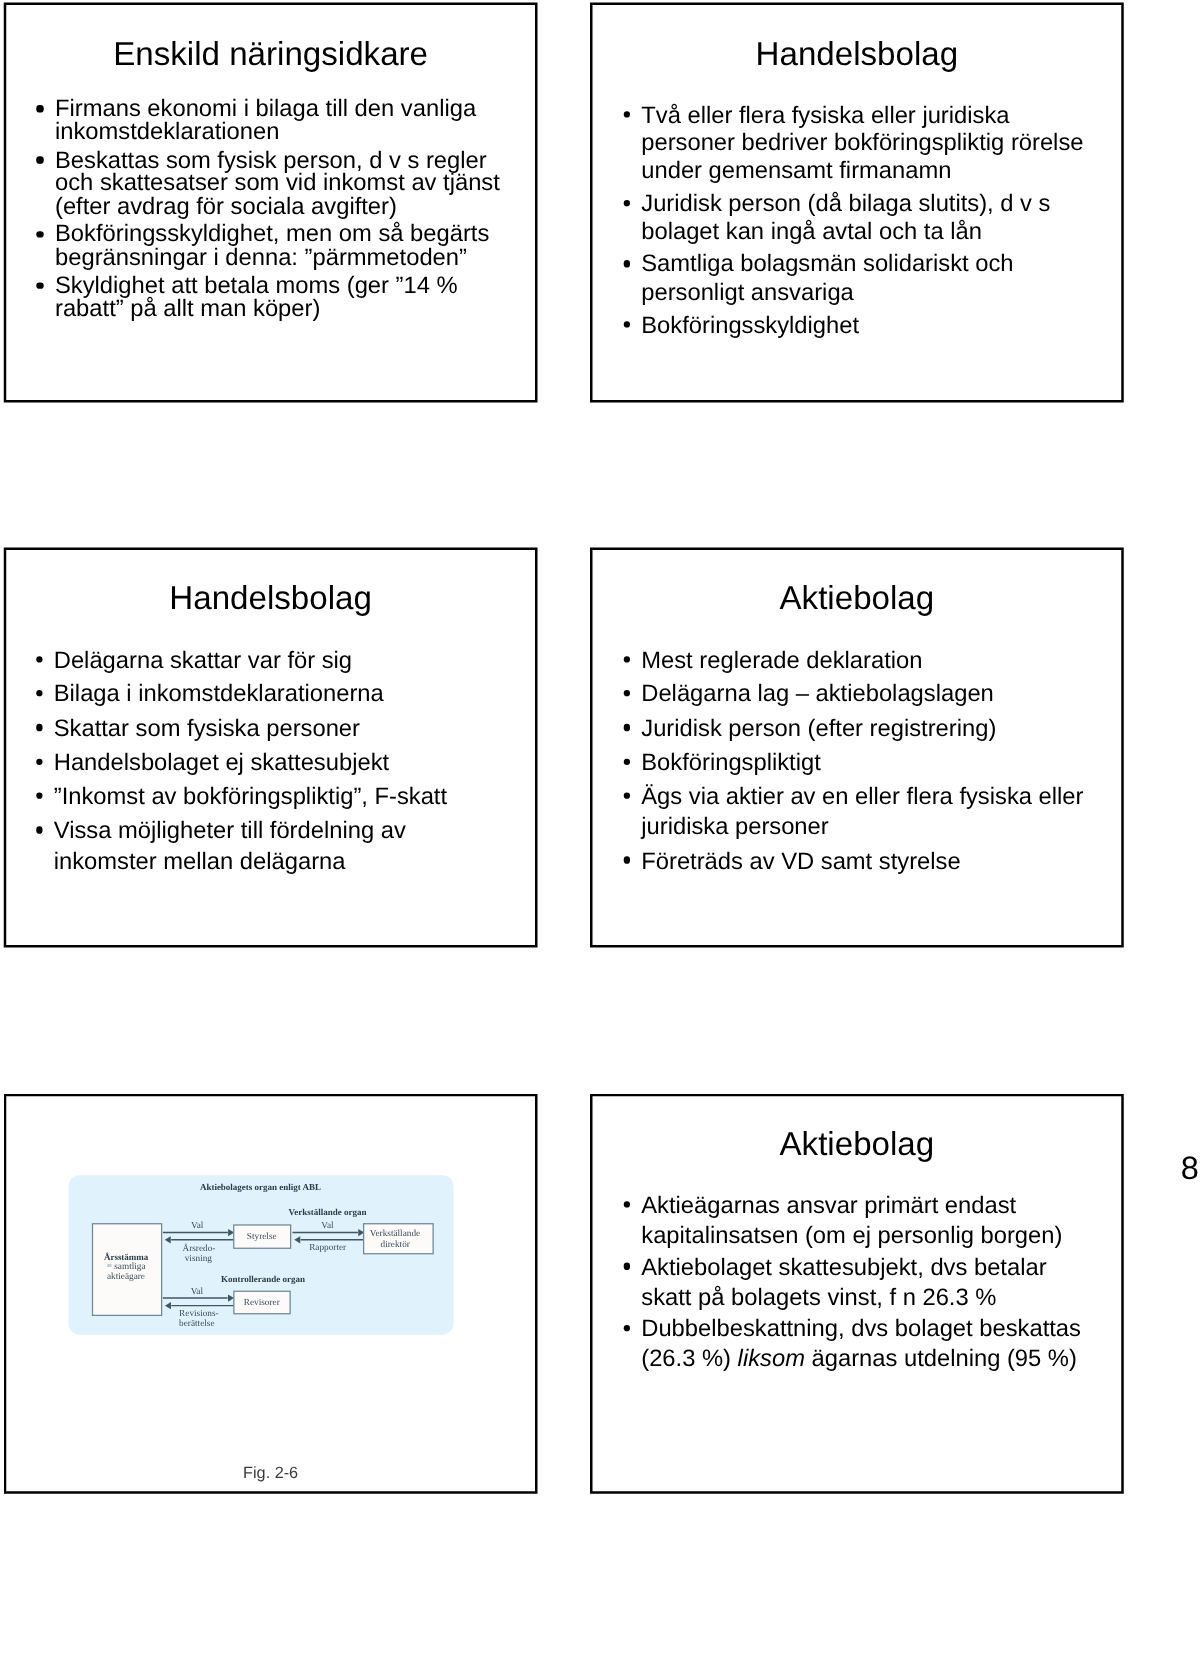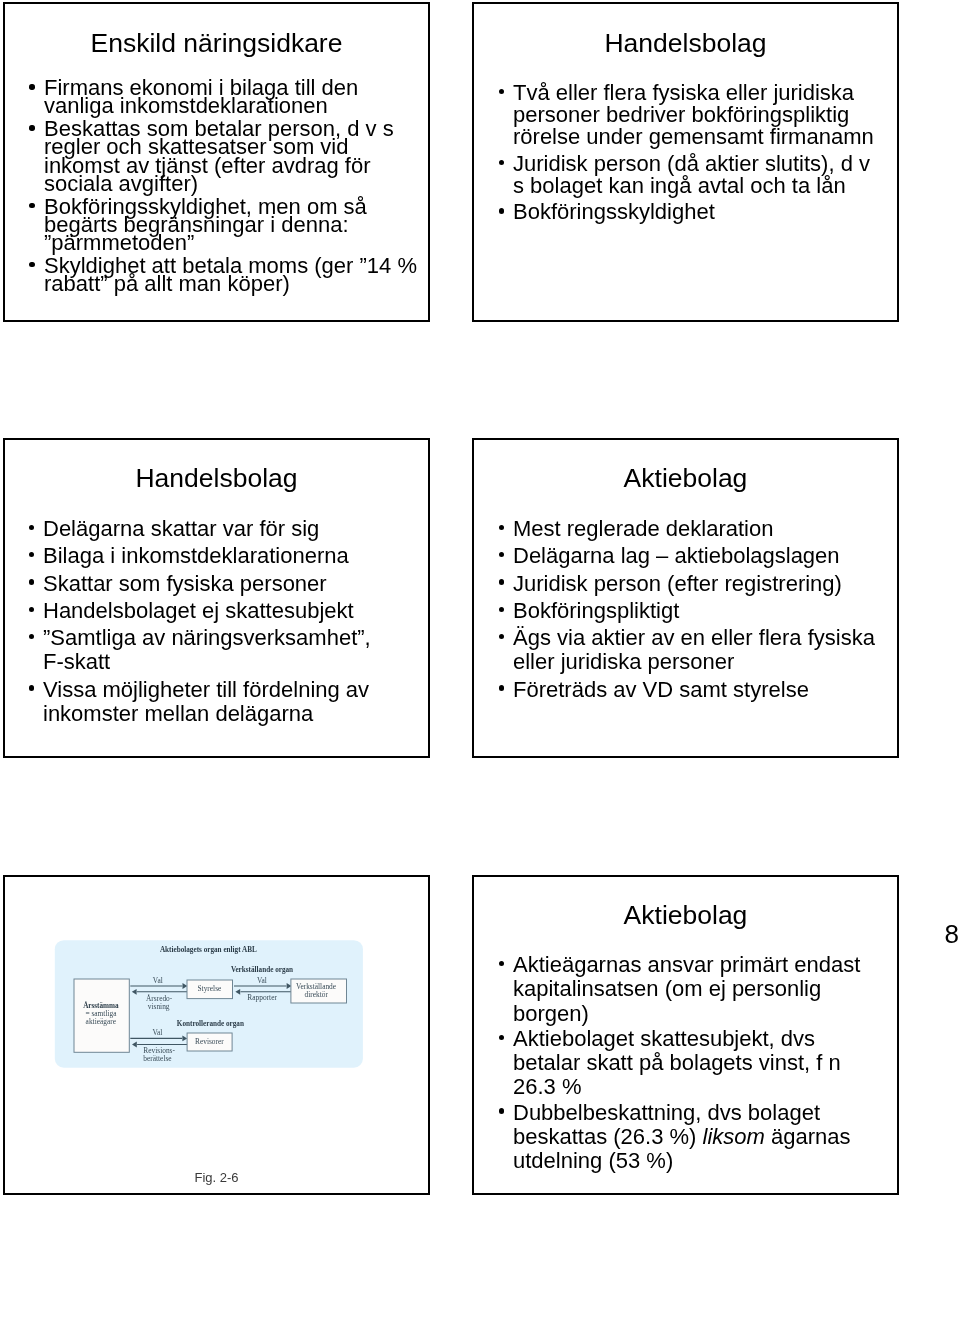--- a/index.html
+++ b/index.html
@@ -4,21 +4,21 @@
 <title>Handout</title>
 <style>
   html,body{margin:0;padding:0;background:#ffffff;}
   body{width:960px;height:1340px;position:relative;overflow:hidden;
        font-family:"Liberation Sans",sans-serif;color:#000;}
   .page{position:absolute;left:0;top:0;width:960px;height:944px;will-change:transform;}
   .slide{position:absolute;border:2px solid #000;background:#fff;box-sizing:border-box;}
   .s-title{position:absolute;left:0;right:0;text-align:center;font-size:26.5px;
            line-height:30px;color:#000;white-space:nowrap;}
   .s-body{position:absolute;}
-  .bullet{position:relative;font-size:22px;line-height:18.2px;margin-bottom:4.7px;
+  .bullet{position:relative;font-size:19px;line-height:18.2px;margin-bottom:4.7px;
           padding-left:16px;}
   .bullet .dot{position:absolute;left:0;top:0;font-size:0;line-height:0;width:0;height:0;}
   .bullet .dot::before{content:"";display:block;width:5.4px;height:5.4px;border-radius:50%;background:#000;position:absolute;left:1.3px;top:5.2px;}
   .bullet .txt{display:block;}
   .pageno{position:absolute;font-size:26px;line-height:26px;}
   .s1{left:3px;top:2px;width:427px;height:320px;}
   .s2{left:472px;top:2px;width:427px;height:320px;}
   .s3{left:3px;top:438px;width:427px;height:320px;}
   .s4{left:472px;top:438px;width:427px;height:320px;}
   .s5{left:3px;top:875px;width:427px;height:320px;}
@@ -60,21 +60,21 @@
 
   <div class="slide s1">
     <div class="s-title">Enskild näringsidkare</div>
     <div class="s-body">
       <div class="bullet">
           <span class="dot"></span>
           <span class="txt">Firmans ekonomi i bilaga till den vanliga inkomstdeklarationen</span>
         </div>
       <div class="bullet">
           <span class="dot"></span>
-          <span class="txt">Beskattas som betalar person, d v s regler och skattesatser som vid inkomst av tjänst (efter avdrag för sociala avgifter)</span>
+          <span class="txt">Beskattas som fysisk person, d v s regler och skattesatser som vid inkomst av tjänst (efter avdrag för sociala avgifter)</span>
         </div>
       <div class="bullet">
           <span class="dot"></span>
           <span class="txt">Bokföringsskyldighet, men om så begärts begränsningar i denna: ”pärmmetoden”</span>
         </div>
       <div class="bullet">
           <span class="dot"></span>
           <span class="txt">Skyldighet att betala moms (ger ”14 % rabatt” på allt man köper)</span>
         </div>
     </div>
@@ -82,21 +82,25 @@
 
   <div class="slide s2">
     <div class="s-title">Handelsbolag</div>
     <div class="s-body">
       <div class="bullet">
           <span class="dot"></span>
           <span class="txt">Två eller flera fysiska eller juridiska personer bedriver bokföringspliktig rörelse under gemensamt firmanamn</span>
         </div>
       <div class="bullet">
           <span class="dot"></span>
-          <span class="txt">Juridisk person (då aktier slutits), d v s bolaget kan ingå avtal och ta lån</span>
+          <span class="txt">Juridisk person (då bilaga slutits), d v s bolaget kan ingå avtal och ta lån</span>
+        </div>
+      <div class="bullet">
+          <span class="dot"></span>
+          <span class="txt">Samtliga bolagsmän solidariskt och personligt ansvariga</span>
         </div>
       <div class="bullet">
           <span class="dot"></span>
           <span class="txt">Bokföringsskyldighet</span>
         </div>
     </div>
   </div>
 
   <div class="slide s3">
     <div class="s-title">Handelsbolag</div>
@@ -112,21 +116,21 @@
       <div class="bullet">
           <span class="dot"></span>
           <span class="txt">Skattar som fysiska personer</span>
         </div>
       <div class="bullet">
           <span class="dot"></span>
           <span class="txt">Handelsbolaget ej skattesubjekt</span>
         </div>
       <div class="bullet">
           <span class="dot"></span>
-          <span class="txt">”Samtliga av näringsverksamhet”, F-skatt</span>
+          <span class="txt">”Inkomst av bokföringspliktig”, F-skatt</span>
         </div>
       <div class="bullet">
           <span class="dot"></span>
           <span class="txt">Vissa möjligheter till fördelning av inkomster mellan delägarna</span>
         </div>
     </div>
   </div>
 
   <div class="slide s4">
     <div class="s-title">Aktiebolag</div>
@@ -218,19 +222,19 @@
       <div class="bullet">
           <span class="dot"></span>
           <span class="txt">Aktieägarnas ansvar primärt endast kapitalinsatsen (om ej personlig borgen)</span>
         </div>
       <div class="bullet">
           <span class="dot"></span>
           <span class="txt">Aktiebolaget skattesubjekt, dvs betalar skatt på bolagets vinst, f n 26.3 %</span>
         </div>
       <div class="bullet">
           <span class="dot"></span>
-          <span class="txt"><span>Dubbelbeskattning, dvs bolaget beskattas (26.3 %) </span><i>liksom</i><span> ägarnas utdelning (53 %)</span></span>
+          <span class="txt"><span>Dubbelbeskattning, dvs bolaget beskattas (26.3 %) </span><i>liksom</i><span> ägarnas utdelning (95 %)</span></span>
         </div>
     </div>
   </div>
 
   <div class="pageno">8</div>
 </div>
 
 </body></html>

